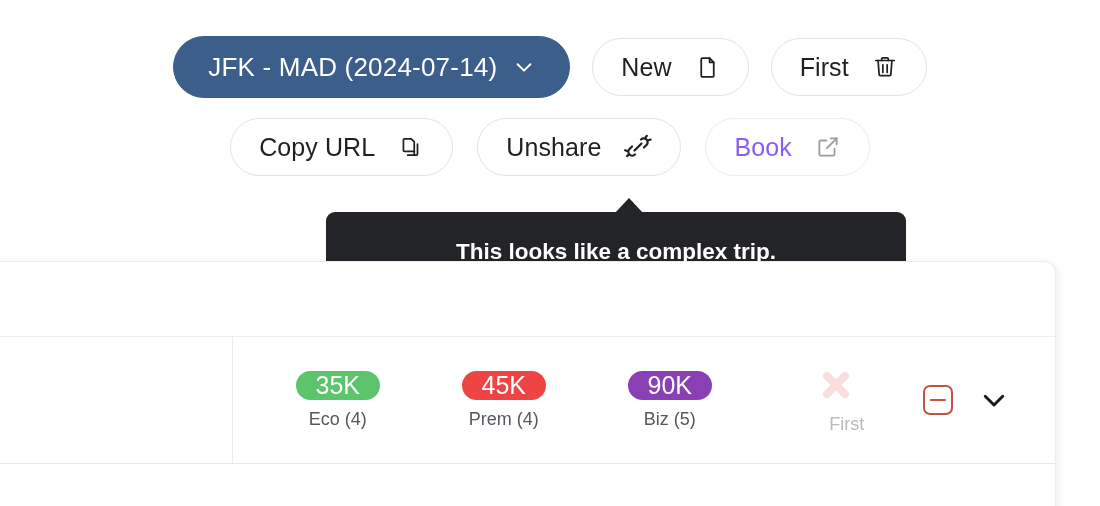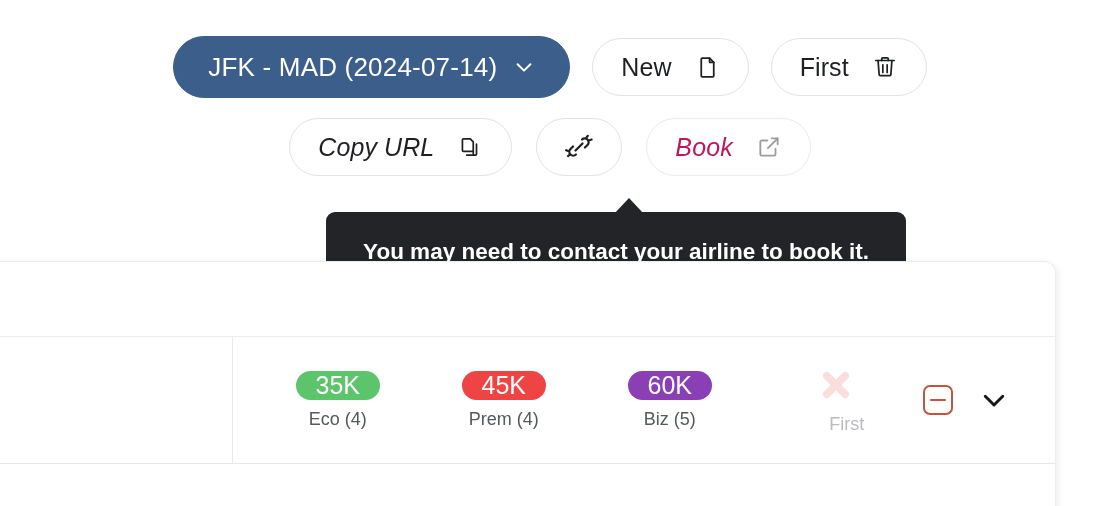--- a/index.html
+++ b/index.html
@@ -21,21 +21,21 @@
     position: absolute;
     left: 0; top: 0;
     width: 1100px;
   }
   .row {
     display: flex;
     align-items: center;
     justify-content: center;
   }
   .row-1 { margin-top: 36px; gap: 22px; }
-  .row-2 { margin-top: 20px; gap: 24px; font-style: italic; }
+  .row-2 { margin-top: 20px; gap: 24px; }
 
   .pill {
     display: inline-flex;
     align-items: center;
     gap: 23px;
     border-radius: 999px;
     background: #ffffff;
     border: 1px solid #e3e3e5;
     box-sizing: border-box;
     cursor: pointer;
@@ -53,21 +53,21 @@
     border-color: #3b5f8a;
     color: #ffffff;
     height: 62px;
     padding: 0 34px;
     gap: 16px;
     font-size: 26px;
   }
   .pill-primary .label { letter-spacing: .2px; }
 
   .pill-disabled {
-    color: #be185d;
+    color: #8b5cf6;
     cursor: default;
     border-color: #ececee;
     align-items: center;
   }
   .pill-disabled svg { stroke: #9b9da1; }
 
   .ico { display: inline-flex; align-items: center; }
   .ico svg { display: block; }
 
   
@@ -256,20 +256,21 @@
       <span class="ico">
         <svg width="26" height="26" viewBox="0 0 24 24" fill="none" stroke="#1f2023" stroke-width="1.6" stroke-linecap="round" stroke-linejoin="round">
             <path d="M6 4.5h6.2L15 7.3V15a1 1 0 0 1-1 1H6a1 1 0 0 1-1-1V5.5a1 1 0 0 1 1-1z"></path>
             <path d="M9 19.5h8a1 1 0 0 0 1-1V9.4"></path>
             <path d="M15 16v3.5"></path>
           </svg>
       </span>
     </div>
 
     <div class="pill">
+      <span class="label">Unshare</span>
       <span class="ico">
         <svg width="28" height="28" viewBox="0 0 24 24" fill="none" stroke="#1f2023" stroke-width="1.9" stroke-linecap="round" stroke-linejoin="round">
             <path d="M14.6 5.6a3.3 3.3 0 0 1 4.7 4.7l-2.2 2.2"></path>
             <path d="M9.4 18.4a3.3 3.3 0 0 1-4.7-4.7l2.2-2.2"></path>
             <line x1="9" y1="15" x2="15" y2="9"></line>
             <line x1="18.4" y1="3.8" x2="19.6" y2="2.4"></line>
             <line x1="21" y1="6.2" x2="22.8" y2="5.6"></line>
             <line x1="4.2" y1="18.4" x2="2.6" y2="19.8"></line>
             <line x1="2.6" y1="15.4" x2="1" y2="14.8"></line>
           </svg>
@@ -287,20 +288,21 @@
       </span>
     </div>
 
 
   </div>
 </div>
 
 <div class="tooltip-wrap">
   <div class="tooltip-arrow"></div>
   <div class="tooltip">
+    <span class="tline">This looks like a complex trip.</span>
     <span class="tline">You may need to contact your airline to book it.</span>
   </div>
 </div>
 
 <div class="card">
 
   <div class="card-toprow"></div>
 
   <div class="card-mainrow">
 
@@ -312,21 +314,21 @@
         <span class="badge" style="background:#5cc46a">35K</span>
         <span class="fare-name">Eco (4)</span>
       </div>
 
       <div class="fare">
         <span class="badge" style="background:#ef4444">45K</span>
         <span class="fare-name">Prem (4)</span>
       </div>
 
       <div class="fare">
-        <span class="badge" style="background:#8b3fb5">60K</span>
+        <span class="badge" style="background:#8b3fb5">90K</span>
         <span class="fare-name">Biz (5)</span>
       </div>
 
       <div class="fare fare-empty">
         <span class="x-mark">
           <svg width="40" height="40" viewBox="0 0 24 24" fill="none" stroke="#fadede" stroke-width="4.6" stroke-linecap="round">
               <line x1="6.5" y1="6.5" x2="17.5" y2="17.5"></line>
               <line x1="17.5" y1="6.5" x2="6.5" y2="17.5"></line>
             </svg>
         </span>

